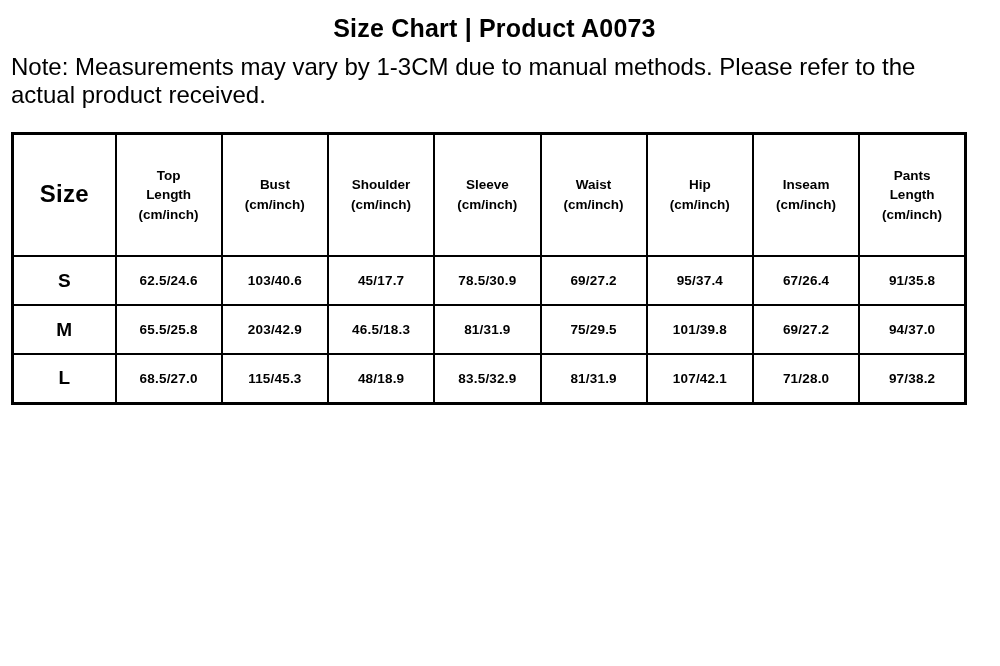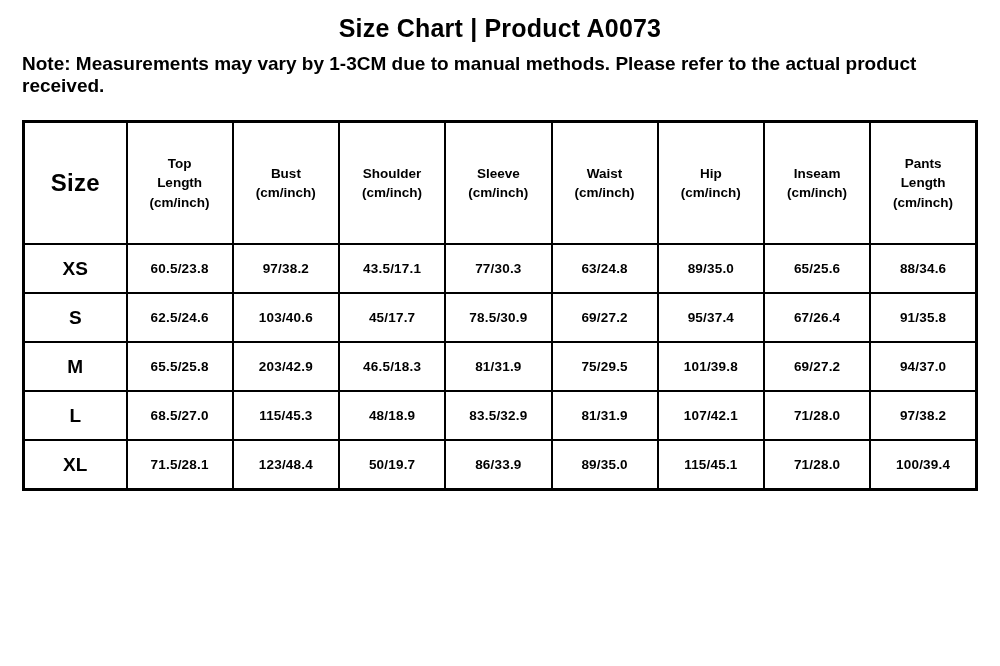--- a/index.html
+++ b/index.html
@@ -5,34 +5,34 @@
   * { margin: 0; padding: 0; box-sizing: border-box; }
   html, body {
     background: #ffffff;
     font-family: "Liberation Sans", "DejaVu Sans", sans-serif;
     color: #000000;
   }
   .page {
     width: 1000px;
     height: 666px;
     background: #ffffff;
-    padding: 14px 22px 0 22px;
+    padding: 14px 22px 0 11px;
     overflow: hidden;
   }
   .title {
     text-align: center;
     font-size: 25px;
     font-weight: 700;
     letter-spacing: 0.2px;
     margin-bottom: 10px;
   }
   .note {
-    font-size: 19px;
+    font-size: 24px;
     line-height: 1.18;
-    font-weight: 700;
+    font-weight: 400;
     margin-bottom: 22px;
   }
   table.size-chart {
     width: 956px;
     border-collapse: collapse;
     table-layout: fixed;
     border: 3px solid #000000;
   }
   table.size-chart col.size-col { width: 103px; }
   table.size-chart th,
@@ -95,31 +95,20 @@
 (cm/inch)</th>
           <th>Inseam
 (cm/inch)</th>
           <th>Pants
 Length
 (cm/inch)</th>
         </tr>
     </thead>
     <tbody>
         <tr>
-          <th class="size-cell">XS</th>
-          <td class="measurement-cell">60.5/23.8</td>
-          <td class="measurement-cell">97/38.2</td>
-          <td class="measurement-cell">43.5/17.1</td>
-          <td class="measurement-cell">77/30.3</td>
-          <td class="measurement-cell">63/24.8</td>
-          <td class="measurement-cell">89/35.0</td>
-          <td class="measurement-cell">65/25.6</td>
-          <td class="measurement-cell">88/34.6</td>
-        </tr>
-        <tr>
           <th class="size-cell">S</th>
           <td class="measurement-cell">62.5/24.6</td>
           <td class="measurement-cell">103/40.6</td>
           <td class="measurement-cell">45/17.7</td>
           <td class="measurement-cell">78.5/30.9</td>
           <td class="measurement-cell">69/27.2</td>
           <td class="measurement-cell">95/37.4</td>
           <td class="measurement-cell">67/26.4</td>
           <td class="measurement-cell">91/35.8</td>
         </tr>
@@ -138,26 +127,15 @@
           <th class="size-cell">L</th>
           <td class="measurement-cell">68.5/27.0</td>
           <td class="measurement-cell">115/45.3</td>
           <td class="measurement-cell">48/18.9</td>
           <td class="measurement-cell">83.5/32.9</td>
           <td class="measurement-cell">81/31.9</td>
           <td class="measurement-cell">107/42.1</td>
           <td class="measurement-cell">71/28.0</td>
           <td class="measurement-cell">97/38.2</td>
         </tr>
-        <tr>
-          <th class="size-cell">XL</th>
-          <td class="measurement-cell">71.5/28.1</td>
-          <td class="measurement-cell">123/48.4</td>
-          <td class="measurement-cell">50/19.7</td>
-          <td class="measurement-cell">86/33.9</td>
-          <td class="measurement-cell">89/35.0</td>
-          <td class="measurement-cell">115/45.1</td>
-          <td class="measurement-cell">71/28.0</td>
-          <td class="measurement-cell">100/39.4</td>
-        </tr>
       </tbody>
   </table>
 </div>
 
 </body></html>

